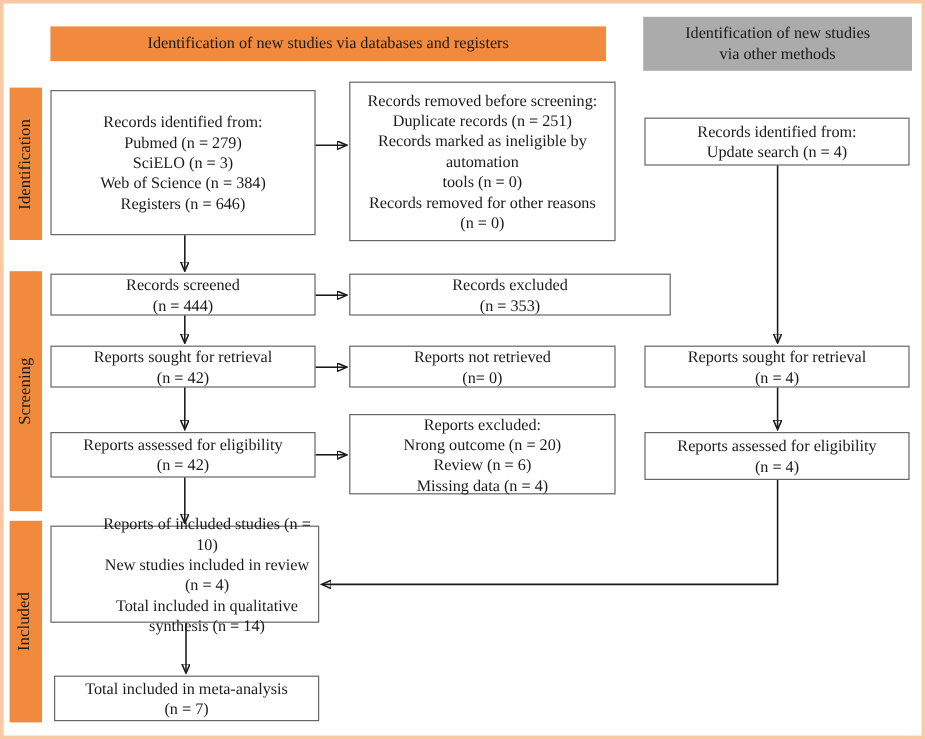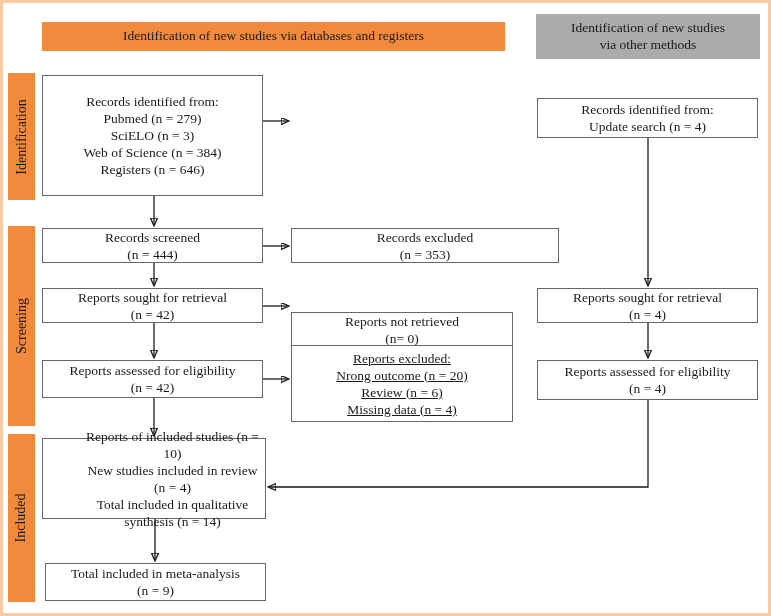--- a/index.html
+++ b/index.html
@@ -86,27 +86,34 @@
 (n = 444)</div>
   <div class="node" style="left:39px;top:285px;width:221px;height:35px;">Reports sought for retrieval
 (n = 42)</div>
   <div class="node" style="left:39px;top:357px;width:221px;height:38px;">Reports assessed for eligibility
 (n = 42)</div>
   <div class="node" style="left:39px;top:435px;width:224px;height:81px;padding-left:40px;">Reports of included studies (n = 10)
 New studies included in review (n = 4)
 Total included in qualitative
 synthesis (n = 14)</div>
   <div class="node" style="left:42px;top:560px;width:221px;height:38px;">Total included in meta-analysis
-(n = 9)</div>
+(n = 7)</div>
 
+  <div class="node" style="left:288px;top:65px;width:222px;height:133px;">Records removed before screening:
+Duplicate records (n = 251)
+Records marked as ineligible by
+automation
+tools (n = 0)
+Records removed for other reasons
+(n = 0)</div>
   <div class="node" style="left:288px;top:225px;width:268px;height:35px;">Records excluded
 (n = 353)</div>
-  <div class="node" style="left:288px;top:285px;width:222px;height:35px;margin-top:24px;">Reports not retrieved
+  <div class="node" style="left:288px;top:285px;width:222px;height:35px;">Reports not retrieved
 (n= 0)</div>
-  <div class="node" style="left:288px;top:342px;width:222px;height:77px;text-decoration:underline;">Reports excluded:
+  <div class="node" style="left:288px;top:342px;width:222px;height:67px;">Reports excluded:
 Nrong outcome (n = 20)
 Review (n = 6)
 Missing data (n = 4)</div>
 
   <div class="node" style="left:534px;top:95px;width:221px;height:40px;">Records identified from:
 Update search (n = 4)</div>
   <div class="node" style="left:534px;top:285px;width:221px;height:35px;">Reports sought for retrieval
 (n = 4)</div>
   <div class="node" style="left:534px;top:357px;width:221px;height:40px;">Reports assessed for eligibility
 (n = 4)</div>

